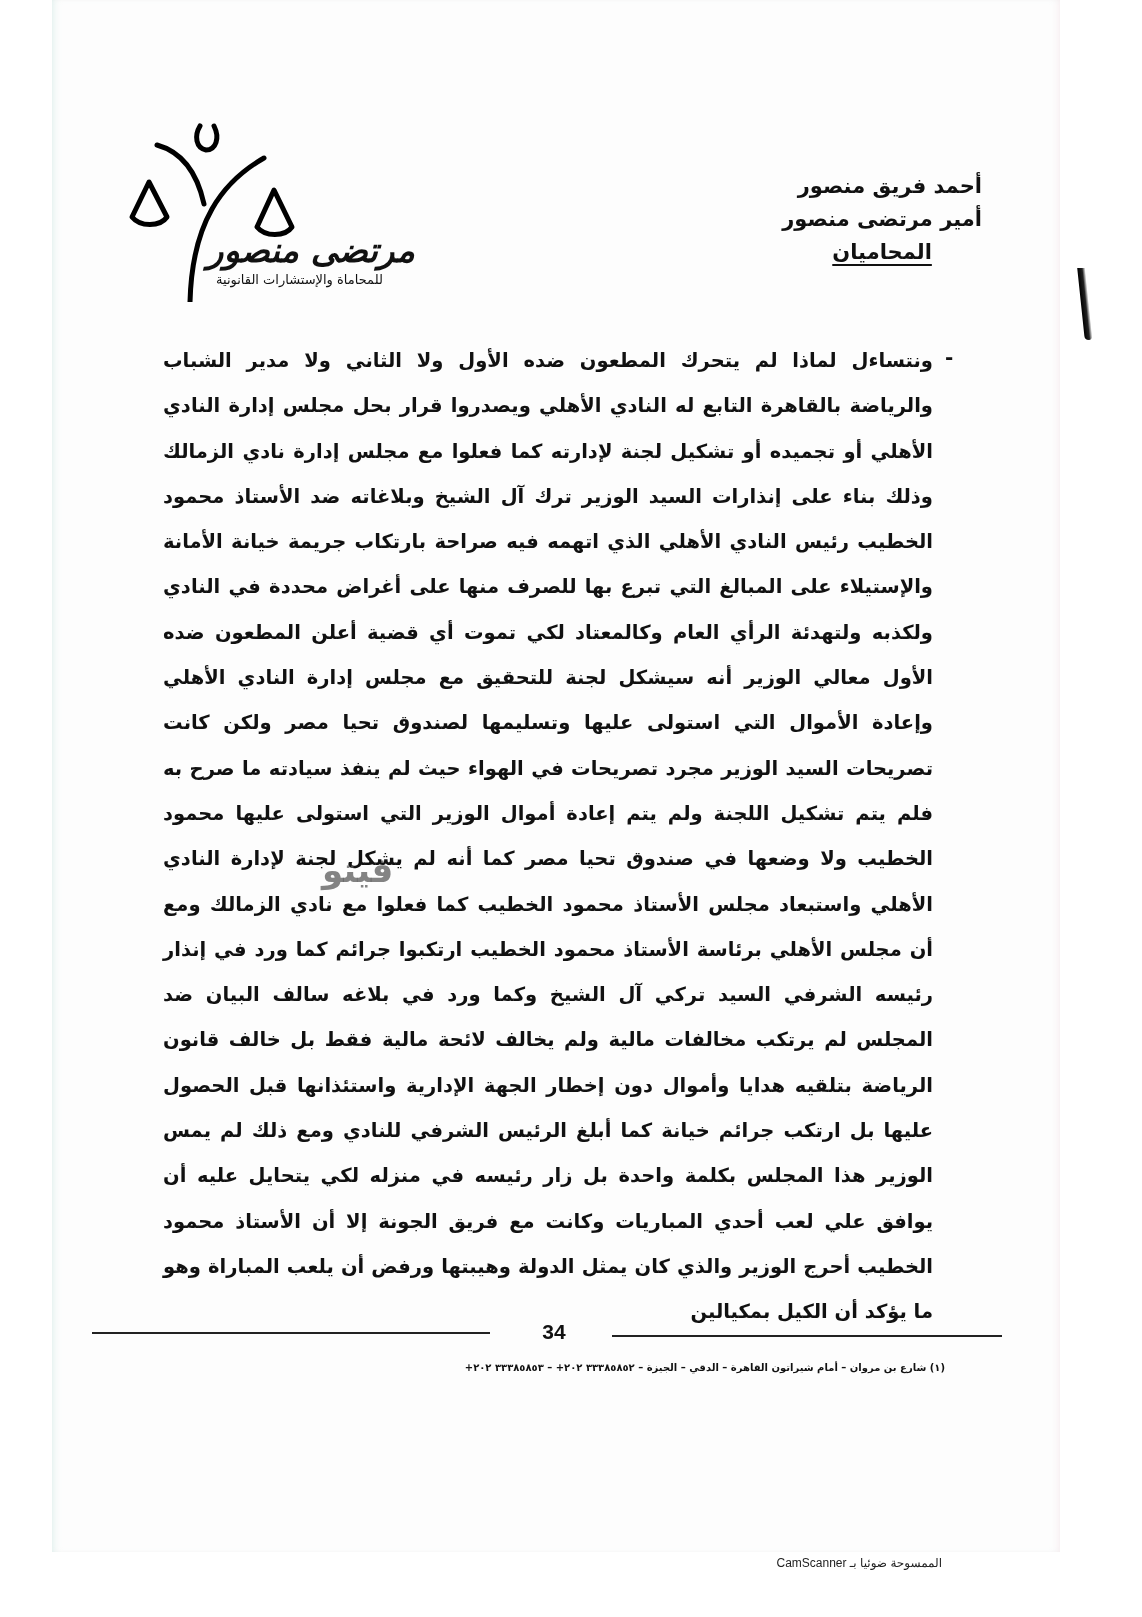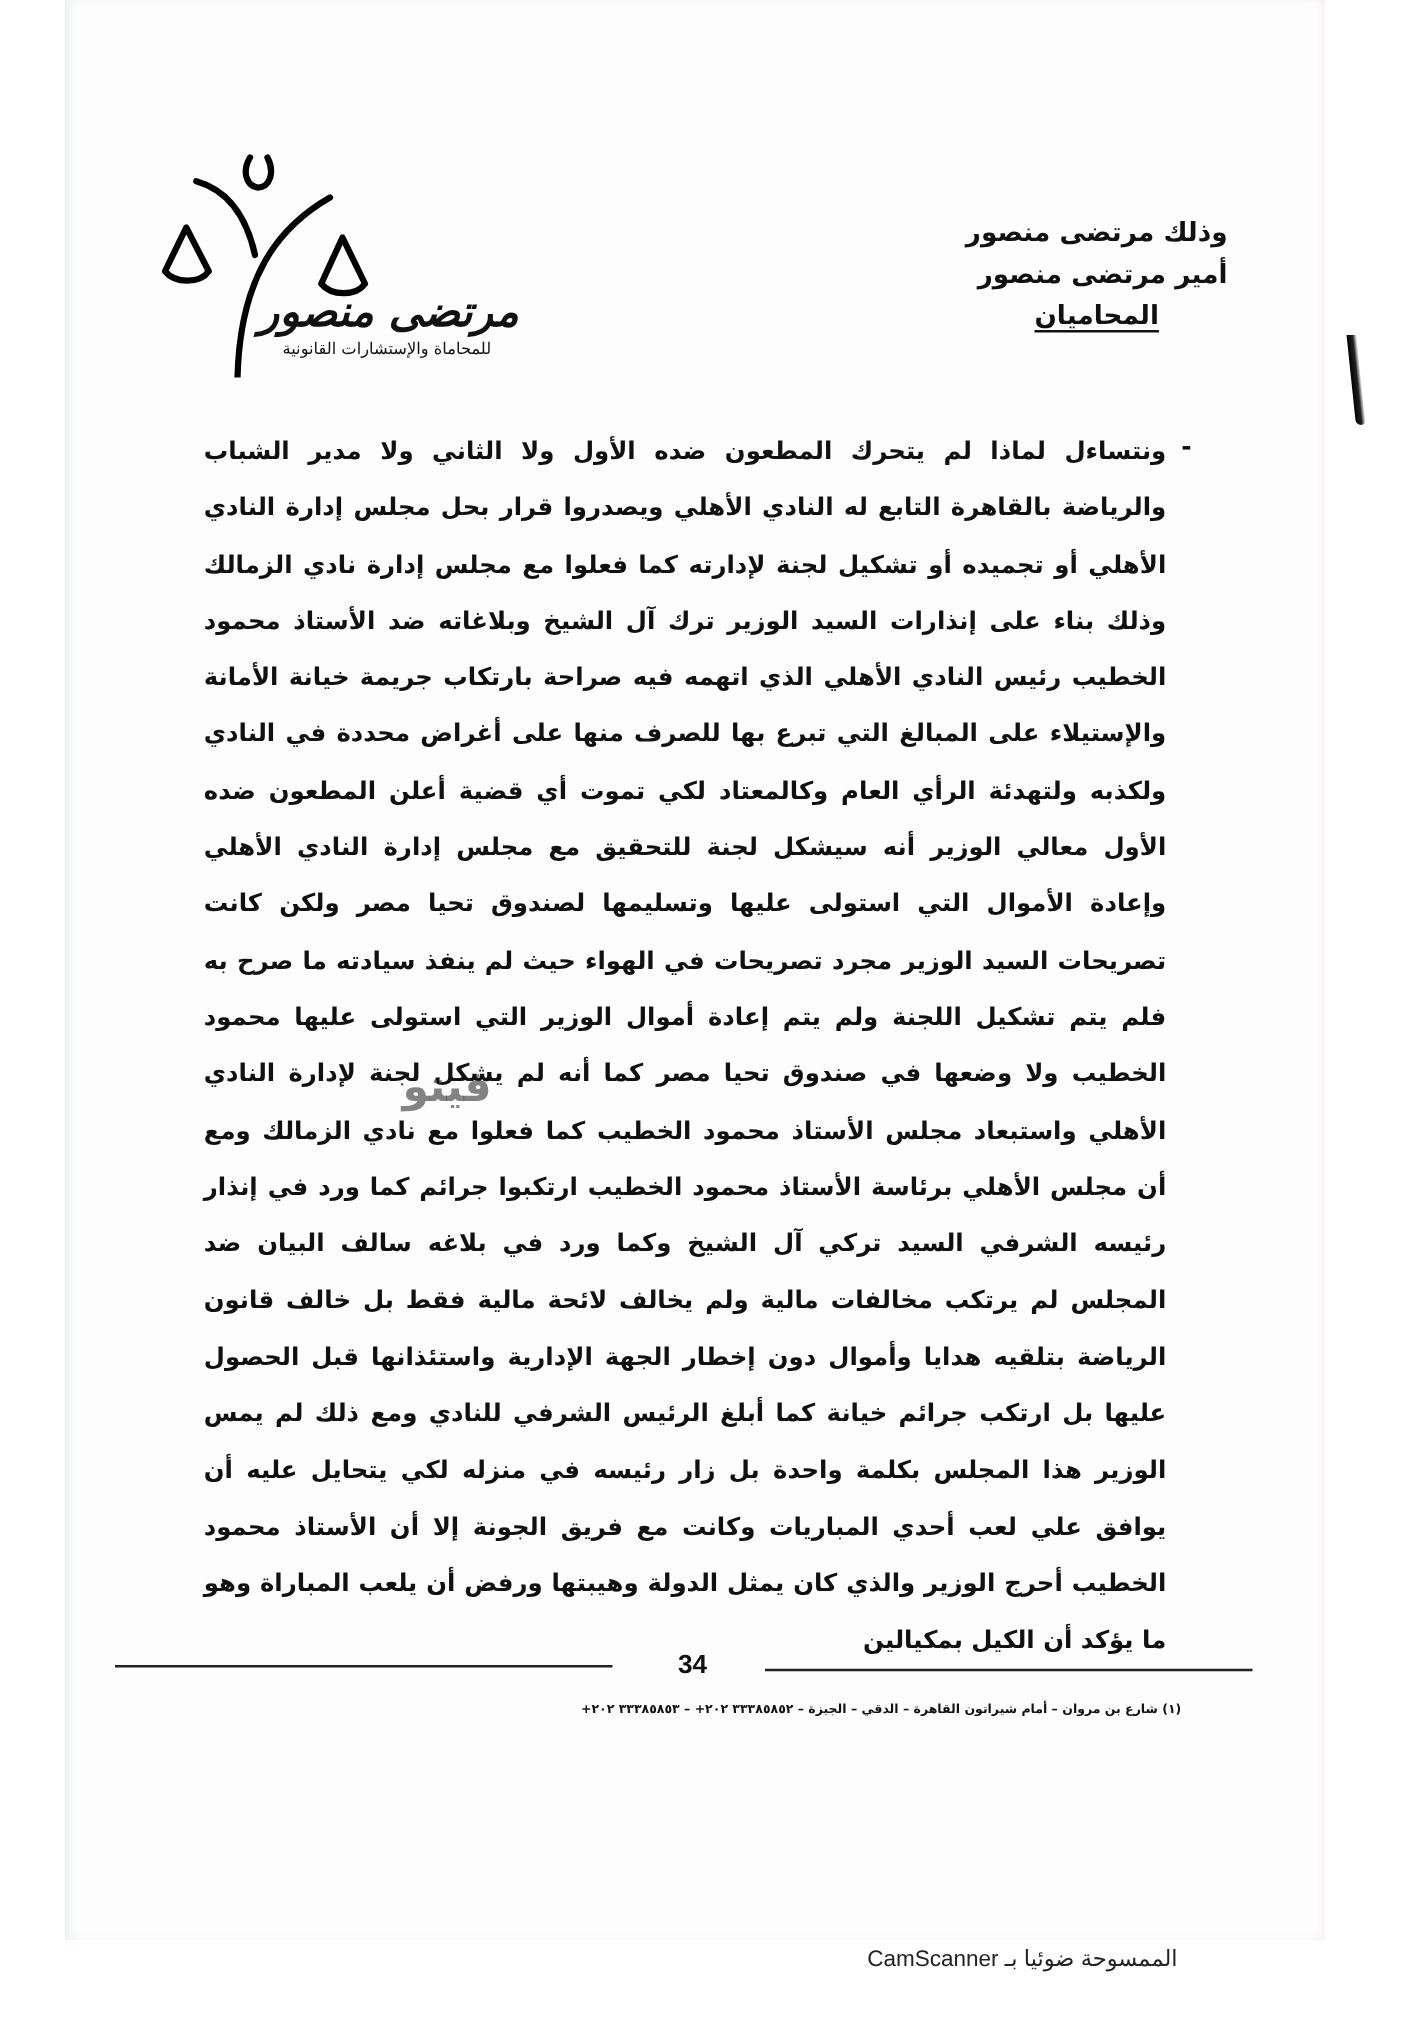--- a/index.html
+++ b/index.html
@@ -51,21 +51,21 @@
       font-weight: bold;
       font-style: italic;
       font-size: 34px;
       direction: rtl;
       letter-spacing: 1px;
       white-space: nowrap;
       text-align: right;
     }
     .logo-tagline {
       position: absolute;
-      left: 114px;
+      left: 104px;
       top: 160px;
       font-size: 13px;
       direction: rtl;
       white-space: nowrap;
     }
     
     .header-block {
       position: absolute;
       right: 160px;
       top: 170px;
@@ -144,21 +144,21 @@
       font-weight: bold;
       font-size: 10px;
       white-space: nowrap;
     }
     .scanner-mark {
       position: absolute;
       right: 200px;
       top: 1556px;
       direction: rtl;
       font-family: "Liberation Sans", sans-serif;
-      font-size: 18px;
+      font-size: 12px;
       color: #222;
       white-space: nowrap;
     }
   </style>
 </head>
 <body>
 
 <div class="page"></div>
 <div class="edge-mark"></div>
 
@@ -173,21 +173,21 @@
 
     <path d="M37 70 L20 105 C28 115 48 115 55 105 Z" fill="none" stroke="#000" stroke-width="5" stroke-linejoin="round"></path>
 
     <path d="M162 78 L145 115 C153 125 173 125 180 115 Z" fill="none" stroke="#000" stroke-width="5" stroke-linejoin="round"></path>
   </svg>
   <div class="logo-name">مرتضى منصور</div>
   <div class="logo-tagline">للمحاماة والإستشارات القانونية</div>
 </div>
 
 <div class="header-block">
-  <div>وذلك مرتضى منصور</div>
+  <div>أحمد فريق منصور</div>
   <div>أمير مرتضى منصور</div>
   <div class="title-line">المحاميان</div>
 </div>
 
 <div class="bullet-dash">-</div>
 <div class="body-text">ونتساءل لماذا لم يتحرك المطعون ضده الأول ولا الثاني ولا مدير الشباب والرياضة بالقاهرة التابع له النادي الأهلي ويصدروا قرار بحل مجلس إدارة النادي الأهلي أو تجميده أو تشكيل لجنة لإدارته كما فعلوا مع مجلس إدارة نادي الزمالك وذلك بناء على إنذارات السيد الوزير ترك آل الشيخ وبلاغاته ضد الأستاذ محمود الخطيب رئيس النادي الأهلي الذي اتهمه فيه صراحة بارتكاب جريمة خيانة الأمانة والإستيلاء على المبالغ التي تبرع بها للصرف منها على أغراض محددة في النادي ولكذبه ولتهدئة الرأي العام وكالمعتاد لكي تموت أي قضية أعلن المطعون ضده الأول معالي الوزير أنه سيشكل لجنة للتحقيق مع مجلس إدارة النادي الأهلي وإعادة الأموال التي استولى عليها وتسليمها لصندوق تحيا مصر ولكن كانت تصريحات السيد الوزير مجرد تصريحات في الهواء حيث لم ينفذ سيادته ما صرح به فلم يتم تشكيل اللجنة ولم يتم إعادة أموال الوزير التي استولى عليها محمود الخطيب ولا وضعها في صندوق تحيا مصر كما أنه لم يشكل لجنة لإدارة النادي الأهلي واستبعاد مجلس الأستاذ محمود الخطيب كما فعلوا مع نادي الزمالك ومع أن مجلس الأهلي برئاسة الأستاذ محمود الخطيب ارتكبوا جرائم كما ورد في إنذار رئيسه الشرفي السيد تركي آل الشيخ وكما ورد في بلاغه سالف البيان ضد المجلس لم يرتكب مخالفات مالية ولم يخالف لائحة مالية فقط بل خالف قانون الرياضة بتلقيه هدايا وأموال دون إخطار الجهة الإدارية واستئذانها قبل الحصول عليها بل ارتكب جرائم خيانة كما أبلغ الرئيس الشرفي للنادي ومع ذلك لم يمس الوزير هذا المجلس بكلمة واحدة بل زار رئيسه في منزله لكي يتحايل عليه أن يوافق علي لعب أحدي المباريات وكانت مع فريق الجونة إلا أن الأستاذ محمود الخطيب أحرج الوزير والذي كان يمثل الدولة وهيبتها ورفض أن يلعب المباراة وهو ما يؤكد أن الكيل بمكيالين</div>
 
 <div class="watermark">
   <span>فيتو</span>
 </div>

